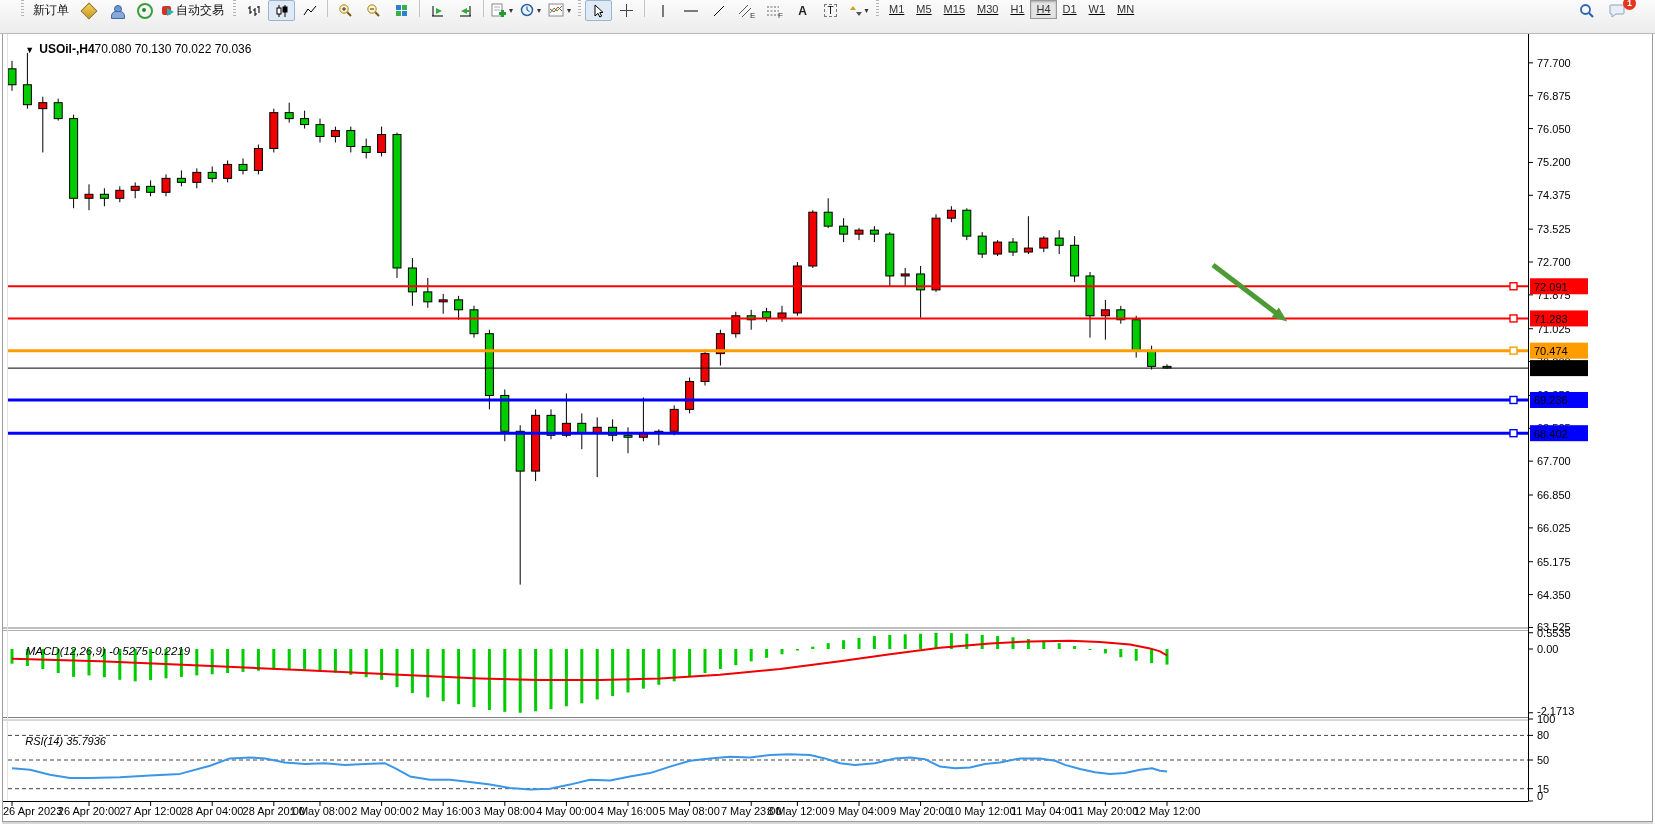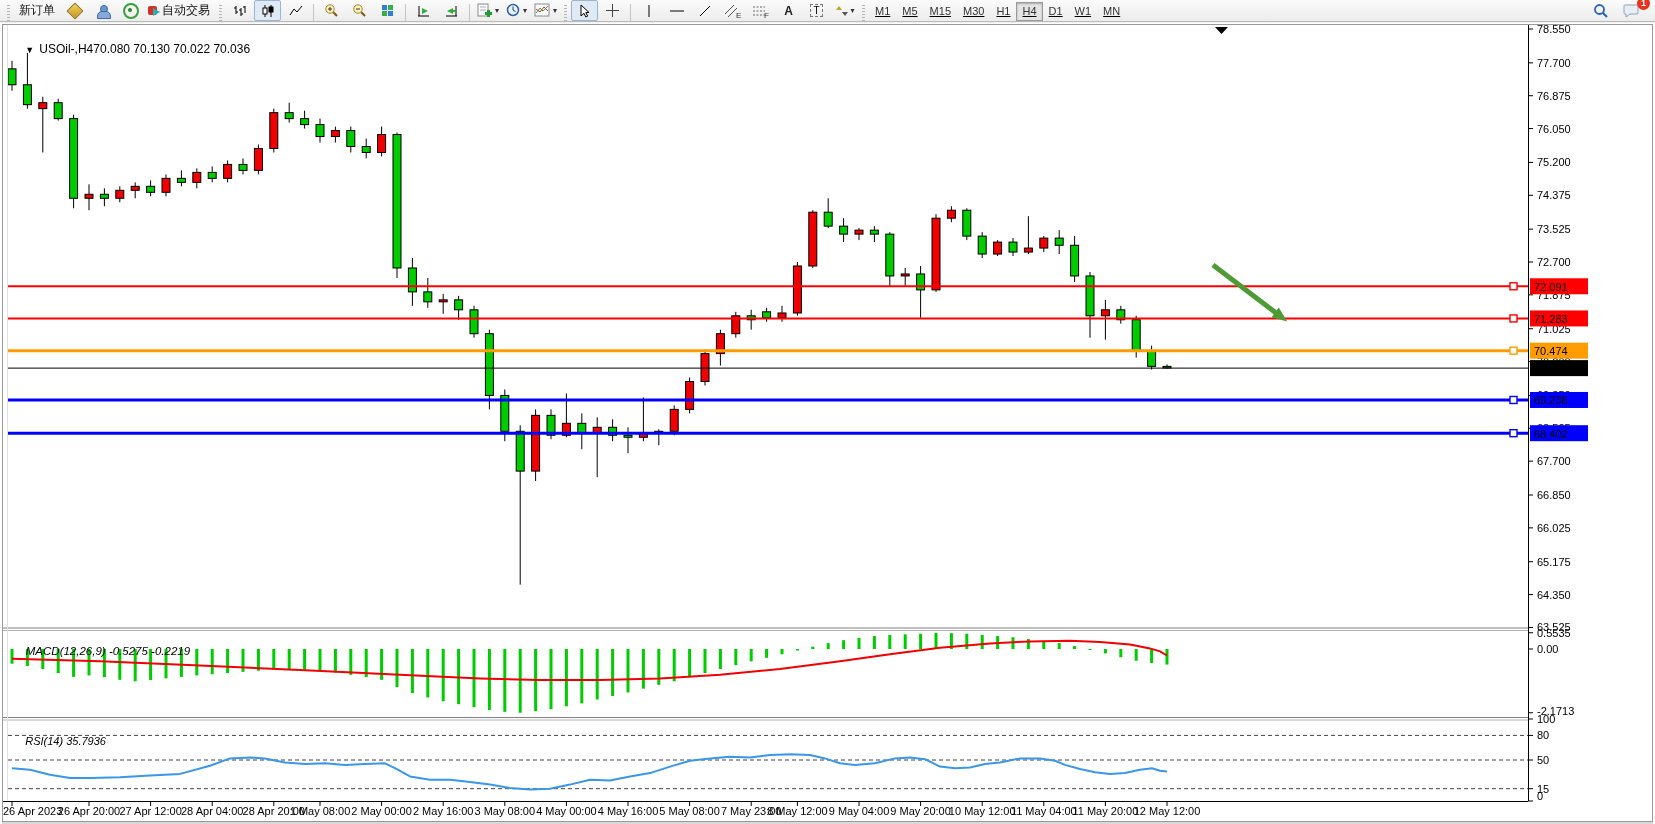--- a/index.html
+++ b/index.html
@@ -1,21 +1,21 @@
 <!DOCTYPE html>
 <html><head>
 <meta charset="utf-8">
 <style>
   html,body{margin:0;padding:0;}
   body{width:1655px;height:824px;position:relative;background:#f0f0f0;
        font-family:"Liberation Sans",sans-serif;overflow:hidden;}
   
-  #toolbar{position:absolute;left:0;top:0;width:1655px;height:22px;
+  #toolbar{position:absolute;left:0;top:0;width:1655px;height:34px;
     background:linear-gradient(#fbfbfb,#ececec);border-bottom:1px solid #b9b9b9;
-    display:flex;align-items:flex-end;gap:1px;padding:0 4px;box-sizing:border-box;z-index:5;}
+    display:flex;align-items:flex-start;gap:1px;padding:0 18px;box-sizing:border-box;z-index:5;}
   .tb{display:inline-flex;align-items:center;justify-content:center;height:19px;min-width:21px;
       padding:0 2px;border:1px solid transparent;border-radius:2px;cursor:default;}
   .tb.pressed{background:#dfeaf5;border:1px solid #9ab5d2;}
   .tb-label{font-size:12px;color:#111;padding:0 2px;white-space:nowrap;}
   .vsep{width:1px;height:17px;background:#c4c4c4;margin:0 3px;}
   .grip{width:3px;height:16px;margin:0 3px;
         background:repeating-linear-gradient(#b5b5b5 0 1px,transparent 1px 3px);}
   .dd{font-size:8px;color:#333;margin-left:2px;}
   .tf{font-size:11px;color:#333;padding:1px 5px;height:15px;line-height:15px;border:1px solid transparent;}
   .tf.active{background:#e4e4e4;border:1px solid #999;box-shadow:inset 0 1px 2px rgba(0,0,0,.25);}
@@ -615,21 +615,21 @@
         <text x="982.2" y="814" text-anchor="middle">10 May 12:00</text>
         <line x1="1043.8" y1="800" x2="1043.8" y2="805" stroke="#000"></line>
         <text x="1043.8" y="814" text-anchor="middle">11 May 04:00</text>
         <line x1="1105.4" y1="800" x2="1105.4" y2="805" stroke="#000"></line>
         <text x="1105.4" y="814" text-anchor="middle">11 May 20:00</text>
         <line x1="1167" y1="800" x2="1167" y2="805" stroke="#000"></line>
         <text x="1167" y="814" text-anchor="middle">12 May 12:00</text>
       </g>
     </svg>
   <div class="ovl" id="chart-title">
-    <span class="tri">▼</span><span style="font-weight:normal">USOil-,H4</span><span style="margin-left:0">70.080 70.130 70.022 70.036</span>
+    <span class="tri">▼</span><span style="font-weight:bold">USOil-,H4</span><span style="margin-left:0">70.080 70.130 70.022 70.036</span>
   </div>
   <div class="ovl" id="macd-label">
     <span>MACD(12,26,9)</span> <span>-0.5275 -0.2219</span>
   </div>
   <div class="ovl" id="rsi-label">
     <span>RSI(14)</span> <span>35.7936</span>
   </div>
 </div>
 
 </body></html>

